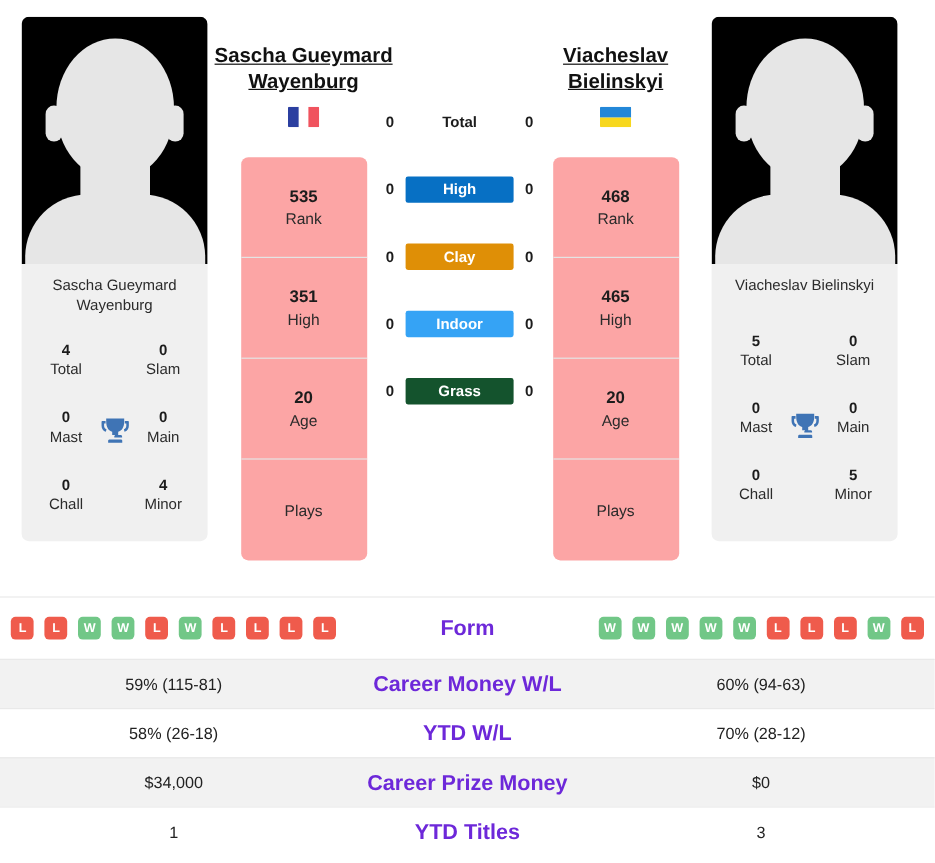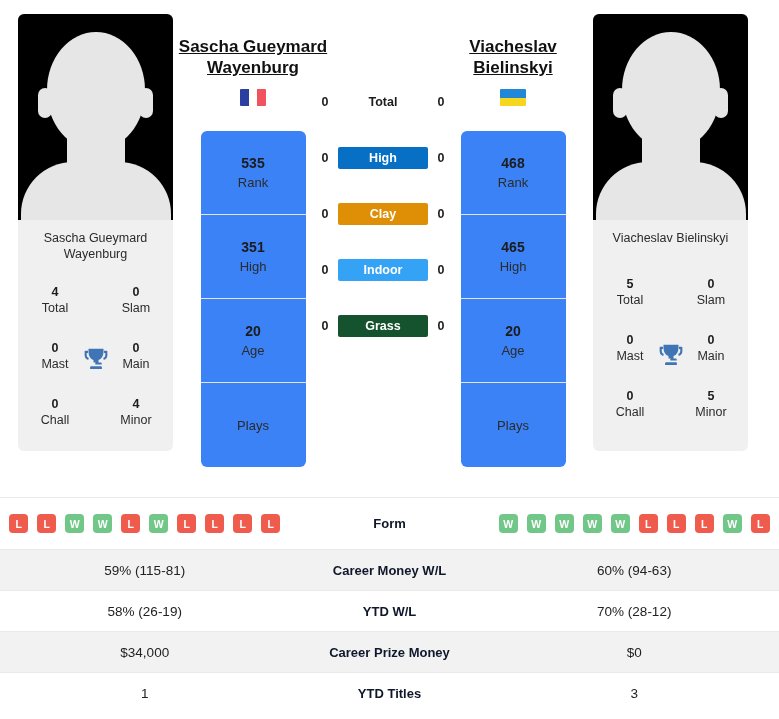--- a/index.html
+++ b/index.html
@@ -156,21 +156,21 @@
     border-radius: 1px;
   }
   .flag span { display: block; height: 100%; }
   .flag.vertical span { width: 33.34%; }
   .flag.horizontal { flex-direction: column; }
   .flag.horizontal span { width: 100%; height: 50%; }
 
   .stat-stack {
     margin-top: 25px;
     width: 105px;
-    background: #3b82f6;
+    background: #fca5a5;
     border-radius: 6px;
     overflow: hidden;
   }
   .stat-cell {
     height: 84px;
     border-bottom: 1px solid #e4e4e4;
     display: flex;
     flex-direction: column;
     align-items: center;
     justify-content: center;
@@ -241,23 +241,23 @@
     flex: 1 1 0;
     display: flex;
     align-items: center;
     justify-content: center;
     font-size: 13.5px;
     color: #222222;
   }
   .trow .cell-c {
     flex: 0 0 200px;
     text-align: center;
-    font-size: 13px;
-    font-weight: bold;
-    color: #0f172a;
+    font-size: 18px;
+    font-weight: bold;
+    color: #6d28d9;
   }
   .form-row { height: 52px; }
   .form-badges {
     display: flex;
     gap: 9px;
   }
   .fb {
     width: 19px; height: 19px;
     border-radius: 4px;
     color: #ffffff;
@@ -498,21 +498,21 @@
       </div>
     </div>
 
     <div class="trow shade">
       <div class="cell-l">59% (115-81)</div>
       <div class="cell-c">Career Money W/L</div>
       <div class="cell-r">60% (94-63)</div>
     </div>
 
     <div class="trow">
-      <div class="cell-l">58% (26-19)</div>
+      <div class="cell-l">58% (26-18)</div>
       <div class="cell-c">YTD W/L</div>
       <div class="cell-r">70% (28-12)</div>
     </div>
 
     <div class="trow shade">
       <div class="cell-l">$34,000</div>
       <div class="cell-c">Career Prize Money</div>
       <div class="cell-r">$0</div>
     </div>
 

